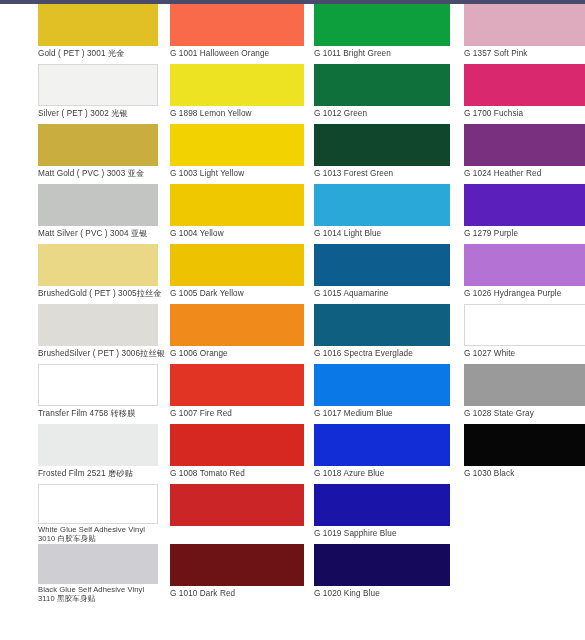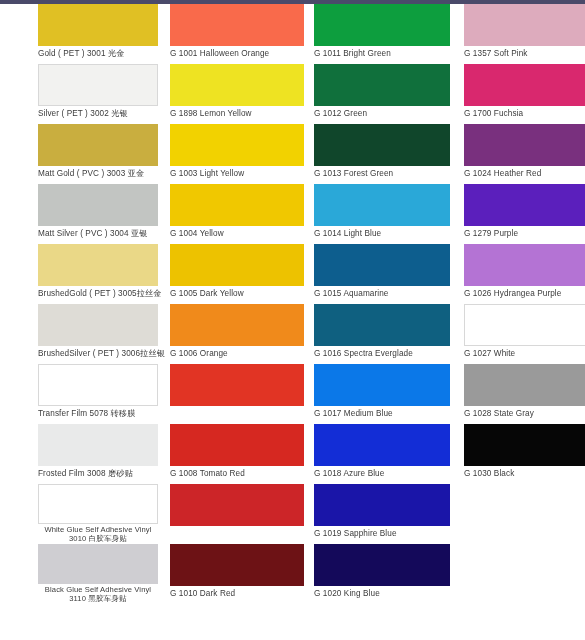--- a/index.html
+++ b/index.html
@@ -50,21 +50,21 @@
   .label{
     font-size:8.2px;
     color:#3b3b3b;
     line-height:1.22;
     padding-top:3px;
     letter-spacing:0.1px;
     white-space:nowrap;
   }
   .label.wrap{
     white-space:normal;
-    text-align:center;
+    text-align:left;
     font-size:7.6px;
     line-height:1.18;
     padding-top:2px;
   }
 </style>
 </head>
 <body style="background: rgb(255, 255, 255);">
 
 <div id="topbar" style="background: rgb(74, 74, 106);"></div>
 
@@ -89,25 +89,25 @@
       <div class="cell">
         <div class="swatch" style="background: rgb(234, 216, 135);"></div>
         <div class="label">BrushedGold ( PET ) 3005拉丝金</div>
       </div>
       <div class="cell">
         <div class="swatch" style="background: rgb(222, 220, 214);"></div>
         <div class="label">BrushedSilver ( PET ) 3006拉丝银</div>
       </div>
       <div class="cell">
         <div class="swatch bordered" style="background: rgb(255, 255, 255);"></div>
-        <div class="label">Transfer Film 5078 转移膜</div>
+        <div class="label">Transfer Film 4758 转移膜</div>
       </div>
       <div class="cell">
         <div class="swatch" style="background: rgb(233, 234, 234);"></div>
-        <div class="label">Frosted Film 3008 磨砂贴</div>
+        <div class="label">Frosted Film 2521 磨砂贴</div>
       </div>
       <div class="cell">
         <div class="swatch bordered" style="background: rgb(255, 255, 255);"></div>
         <div class="label wrap">White Glue Self Adhesive Vinyl 3010 白胶车身贴</div>
       </div>
       <div class="cell">
         <div class="swatch" style="background: rgb(207, 206, 210);"></div>
         <div class="label wrap">Black Glue Self Adhesive Vinyl 3110 黑胶车身贴</div>
       </div>
     </div>
@@ -131,20 +131,21 @@
       <div class="cell">
         <div class="swatch" style="background: rgb(237, 194, 0);"></div>
         <div class="label">G 1005  Dark Yellow</div>
       </div>
       <div class="cell">
         <div class="swatch" style="background: rgb(240, 138, 27);"></div>
         <div class="label">G 1006  Orange</div>
       </div>
       <div class="cell">
         <div class="swatch" style="background: rgb(225, 52, 36);"></div>
+        <div class="label">G 1007  Fire Red</div>
       </div>
       <div class="cell">
         <div class="swatch" style="background: rgb(214, 40, 33);"></div>
         <div class="label">G 1008  Tomato Red</div>
       </div>
       <div class="cell">
         <div class="swatch" style="background: rgb(204, 37, 40);"></div>
       </div>
       <div class="cell">
         <div class="swatch" style="background: rgb(109, 18, 21);"></div>

